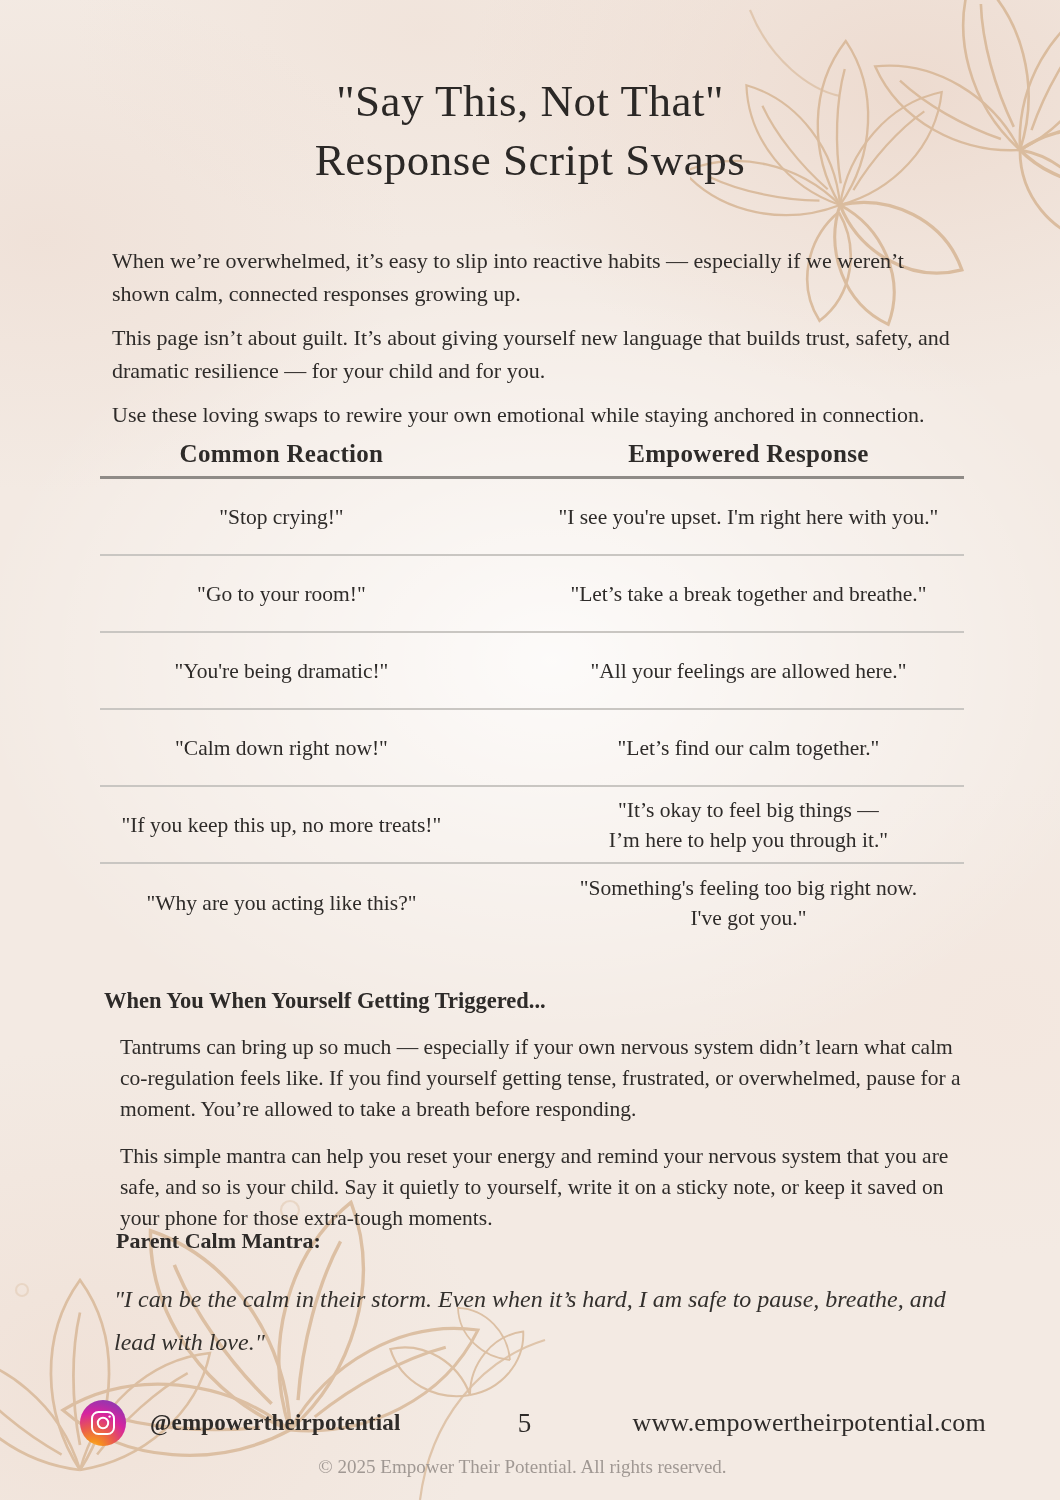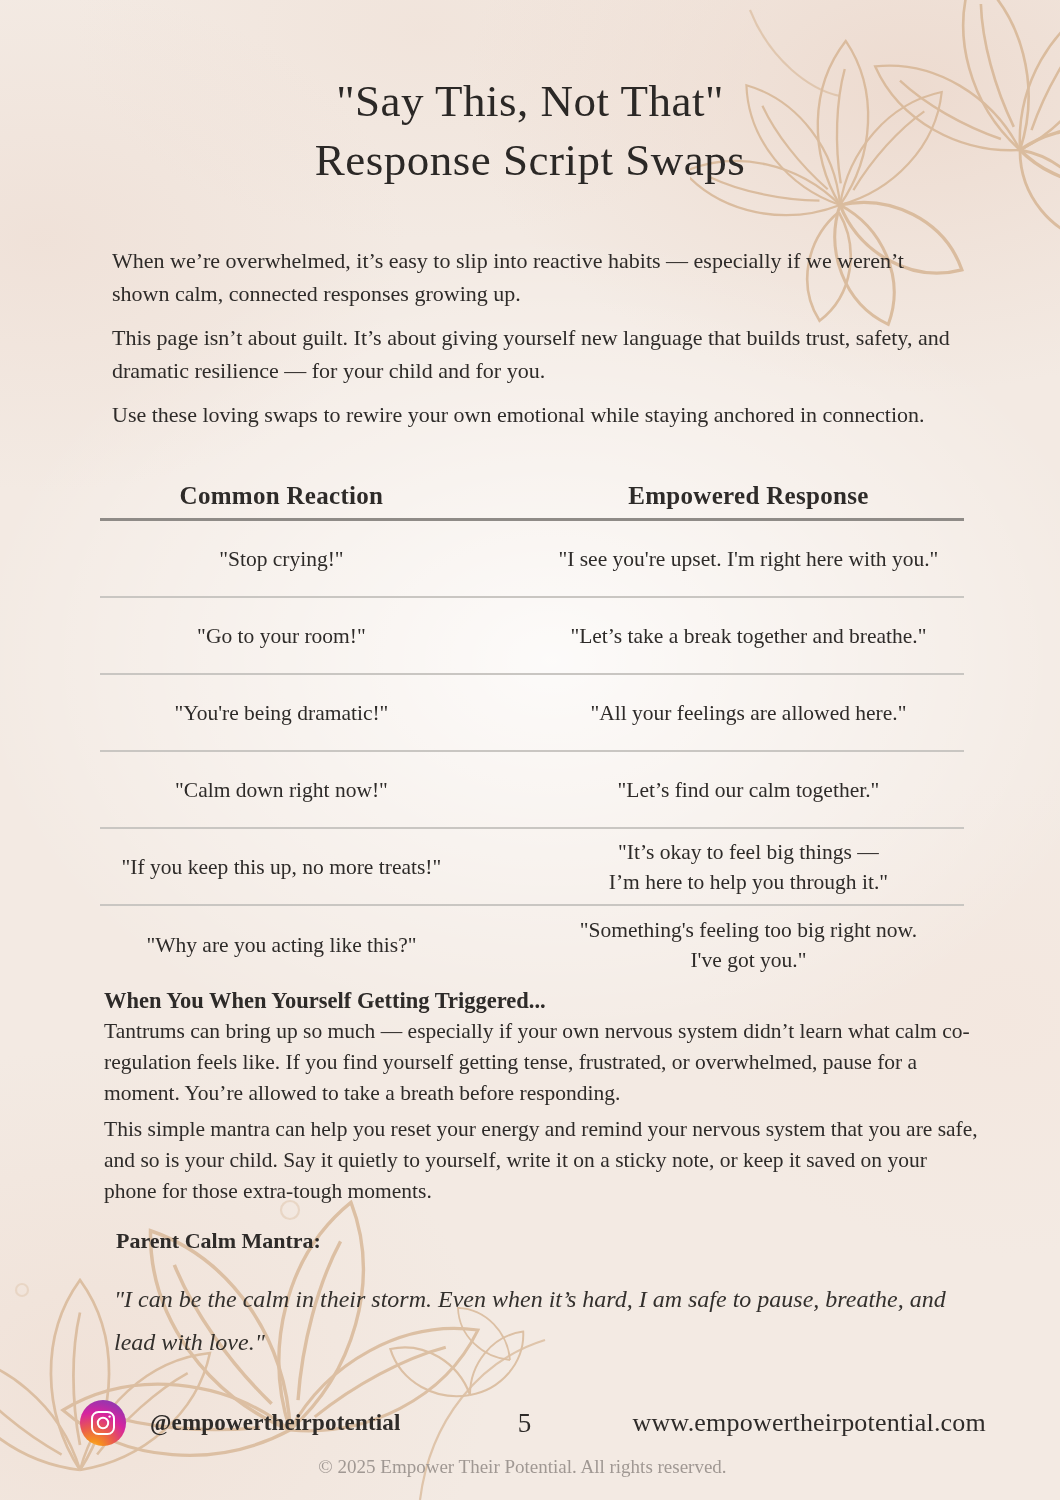--- a/index.html
+++ b/index.html
@@ -39,42 +39,41 @@
     position: absolute; top: 233px; left: 100px; width: 872px;
     font-size: 22px; line-height: 32.5px;
   }
   .intro p { margin: 12px; }
 
   .swap-table { position: absolute; top: 440px; left: 100px; width: 864px; }
   .thead {
     display: grid; grid-template-columns: 42% 58%;
     padding-bottom: 8px;
     border-bottom: 3px solid #8f8b87;
-    margin-top: 42px;
   }
   .th { text-align: center; font-size: 25px; font-weight: 700; letter-spacing: 0.3px; }
   .th-response { padding-left: 70px; }
 
   .trow {
     display: grid; grid-template-columns: 42% 58%;
     align-items: center;
     min-height: 77px;
     border-bottom: 2px solid #c9c6c2;
     padding: 6px 0;
   }
   .trow:last-child { border-bottom: none; }
   .td { text-align: center; font-size: 21.5px; line-height: 30px; }
   .td-response { padding-left: 70px; white-space: pre-line; }
 
   .triggered {
     position: absolute; top: 985px; left: 104px; width: 880px;
     font-size: 21.5px; line-height: 31px;
   }
   .triggered h2 { margin: 0; font-size: 22.5px; font-weight: 700; line-height: 31px; }
-  .triggered p { margin: 0; }
+  .triggered p { margin: 16px; }
   .triggered p + p { margin-top: 5px; }
 
   .mantra-label {
     position: absolute; top: 1228px; left: 116px;
     font-size: 22px; font-weight: 700;
   }
   .mantra-text {
     position: absolute; top: 1278px; left: 114px; width: 866px;
     font-style: italic; font-size: 24px; line-height: 43px;
     color: #33302d;

